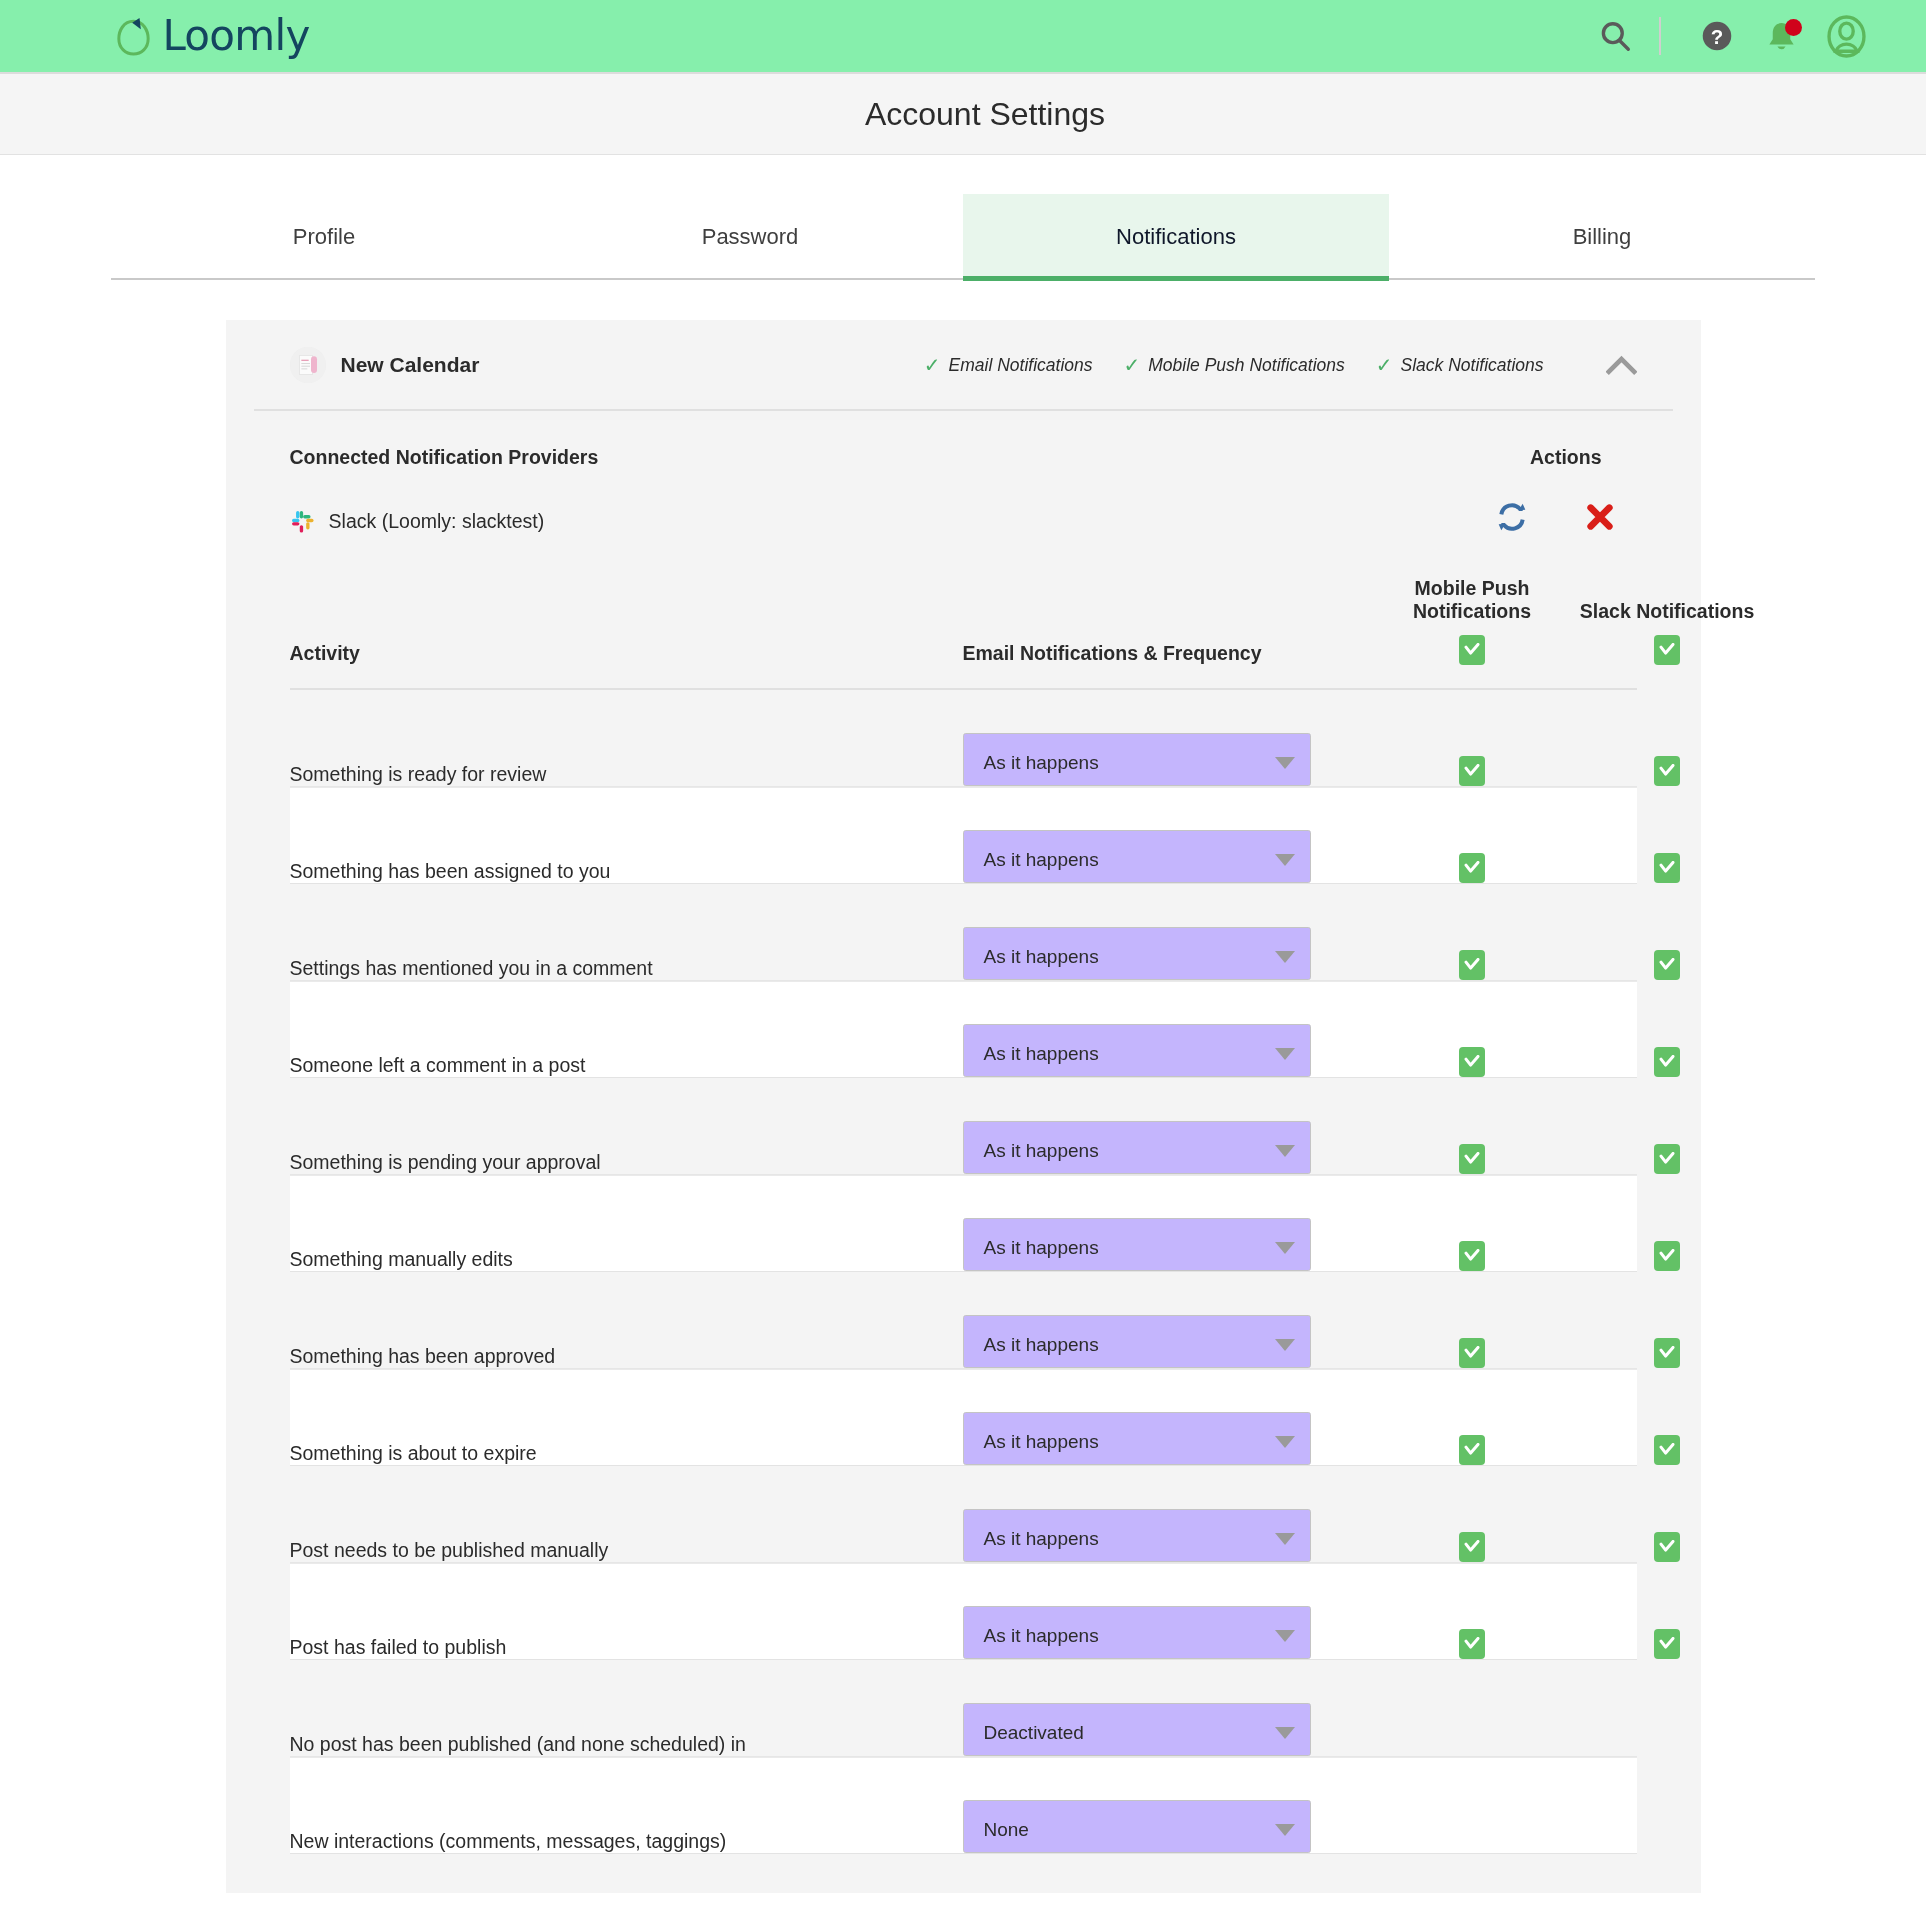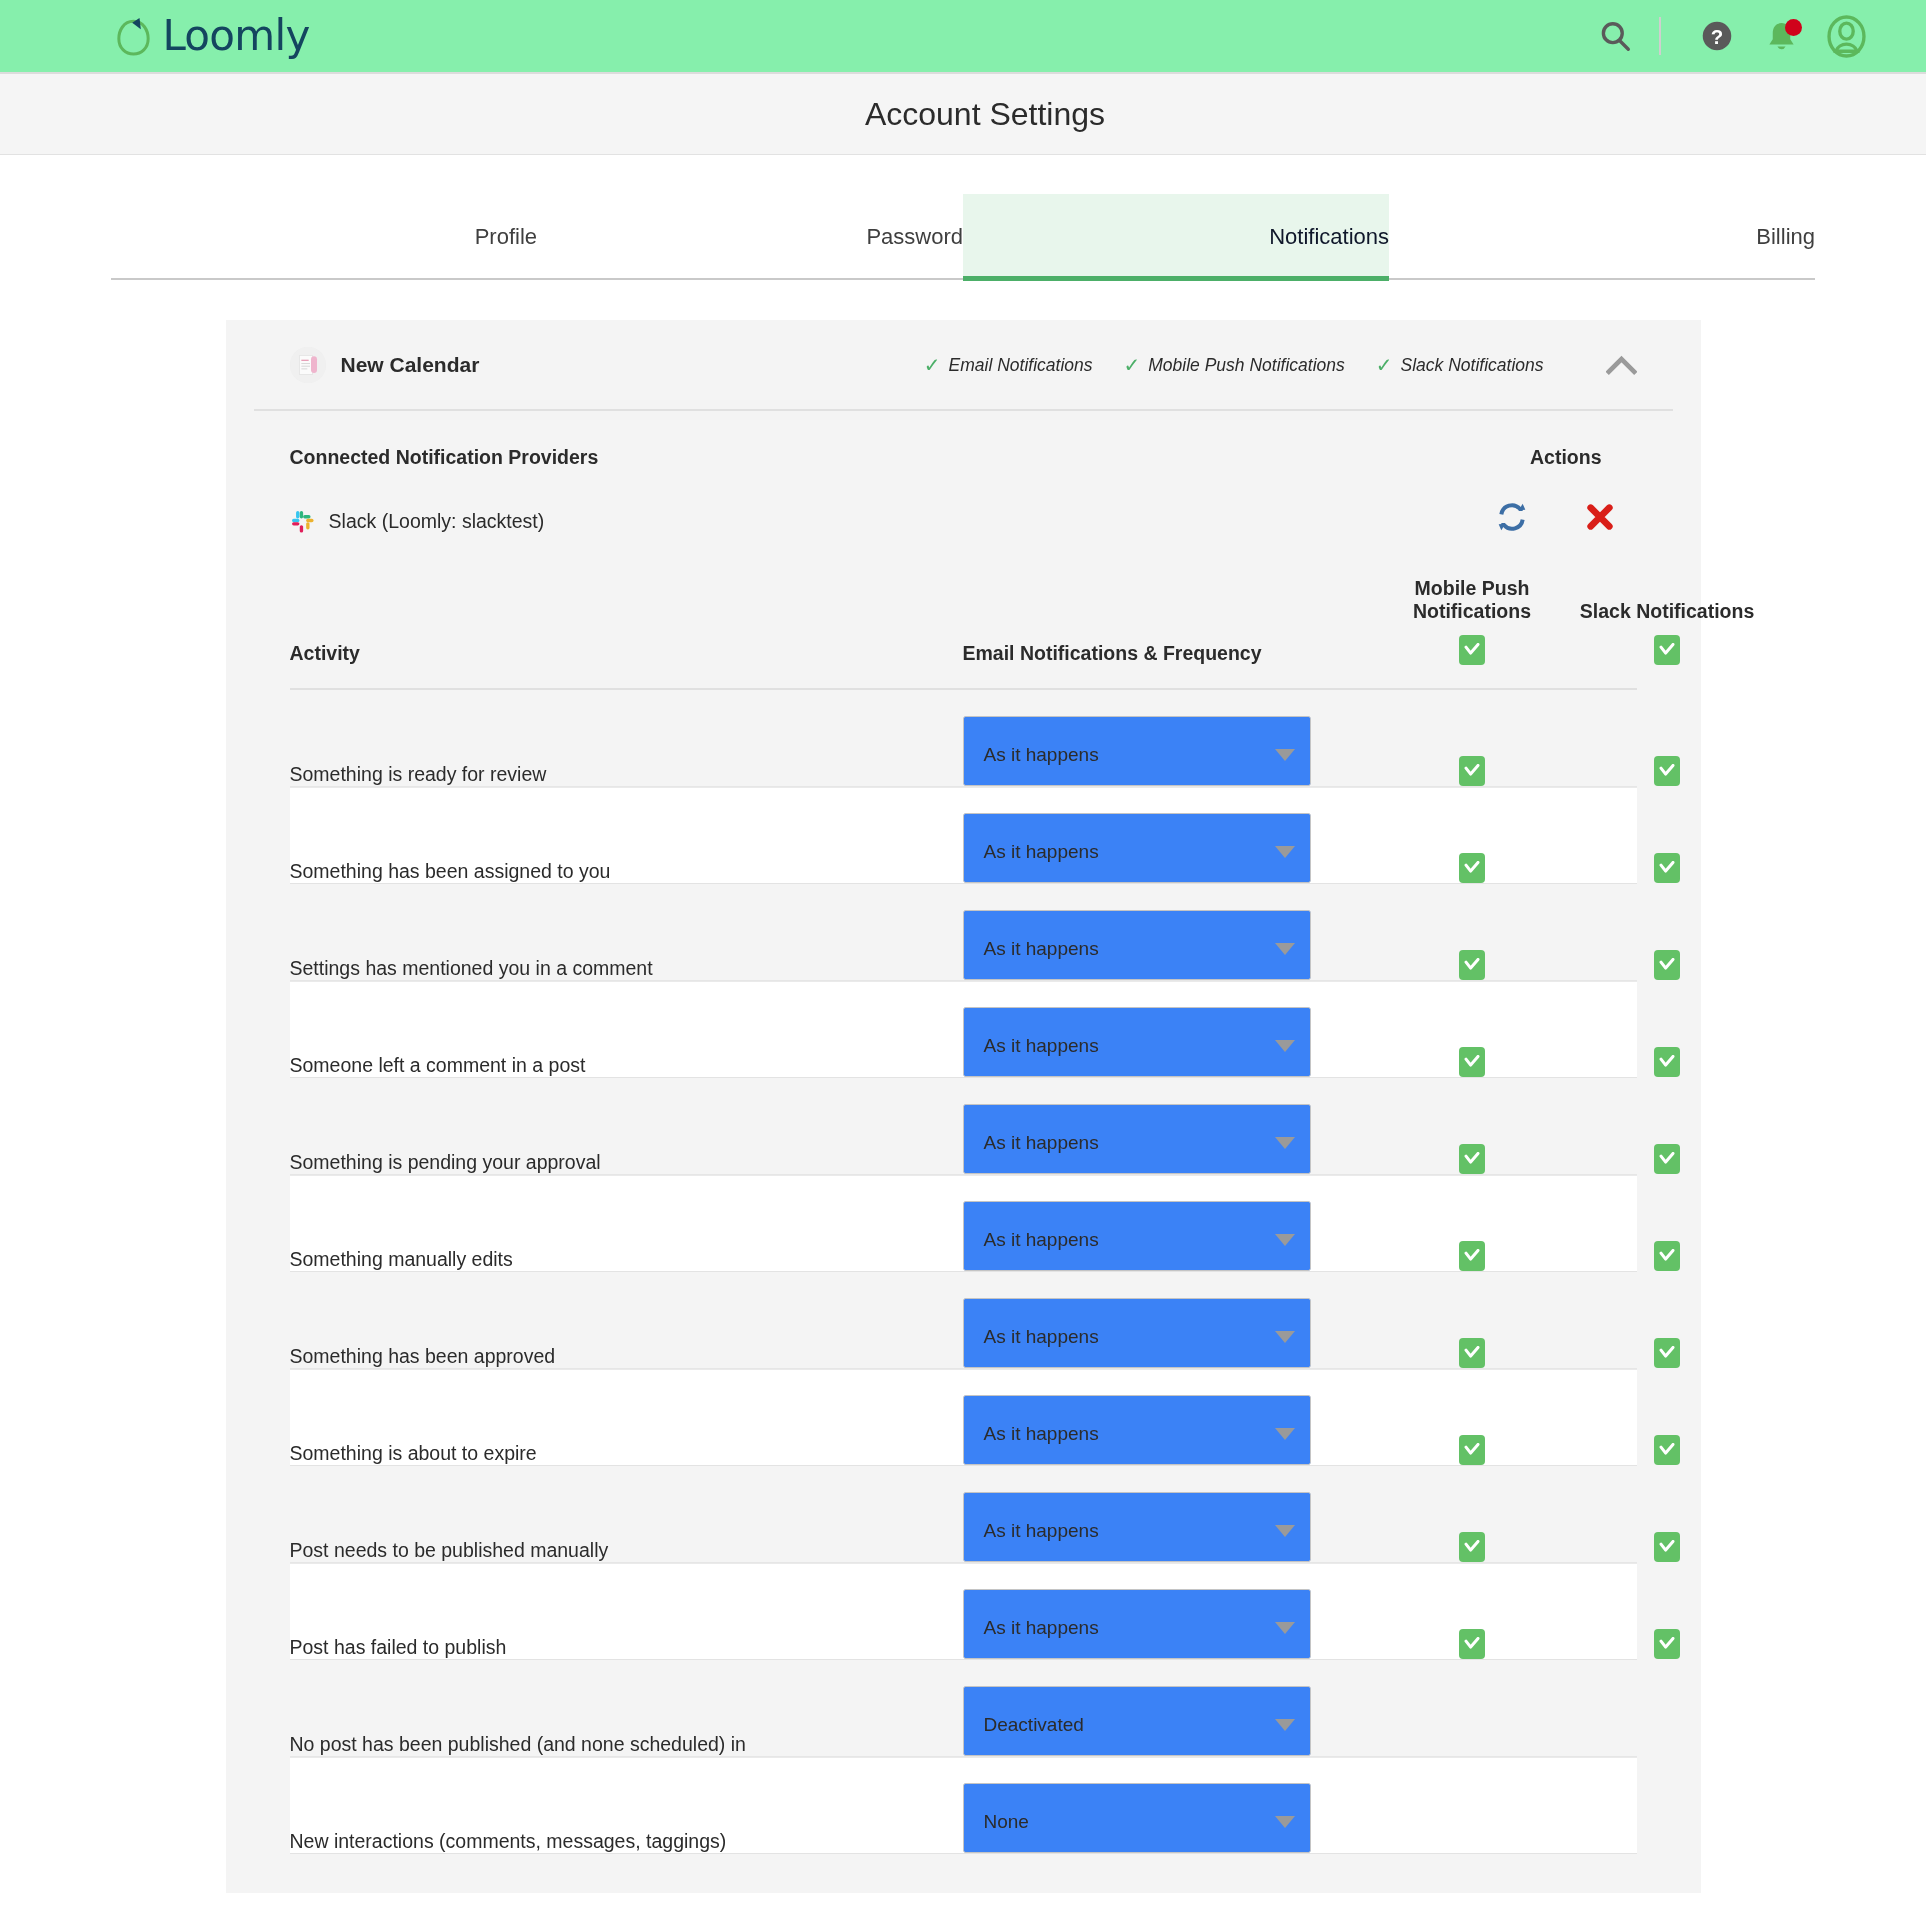--- a/index.html
+++ b/index.html
@@ -74,21 +74,21 @@
   }
   .tabs {
     width: 1704px;
     margin: 0 auto;
     display: flex;
     border-bottom: 2.7px solid #c9c9c9;
     position: relative;
   }
   .tab {
     flex: 1 1 0;
-    text-align: right;
+    text-align: center;
     font-size: 22px;
     color: #3f3f3f;
     padding: 30px 0 28px 0;
     cursor: pointer;
     position: relative;
     background: transparent;
   }
   .tab.active {
     background: #e8f6ec;
     color: #0f172a;
@@ -195,22 +195,22 @@
     background: transparent;
   }
   .trow.alt {
     background: #ffffff;
     border-top: 1.3px solid #eaeaea;
     border-bottom: 1.3px solid #e3e3e3;
   }
   .td-activity { font-size: 19.5px; color: #2b2b2b; }
   .select {
     width: 348px;
-    height: 70px;
-    background: #3b82f6;
+    height: 53px;
+    background: #c4b5fd;
     border: 1.3px solid #c4c4c4;
     border-radius: 2.7px;
     display: flex; align-items: center;
     padding: 8px 15px 0 20px;
     font-size: 19px;
     color: #2b2b2b;
     cursor: pointer;
     position: relative;
   }
   .select .caret {

